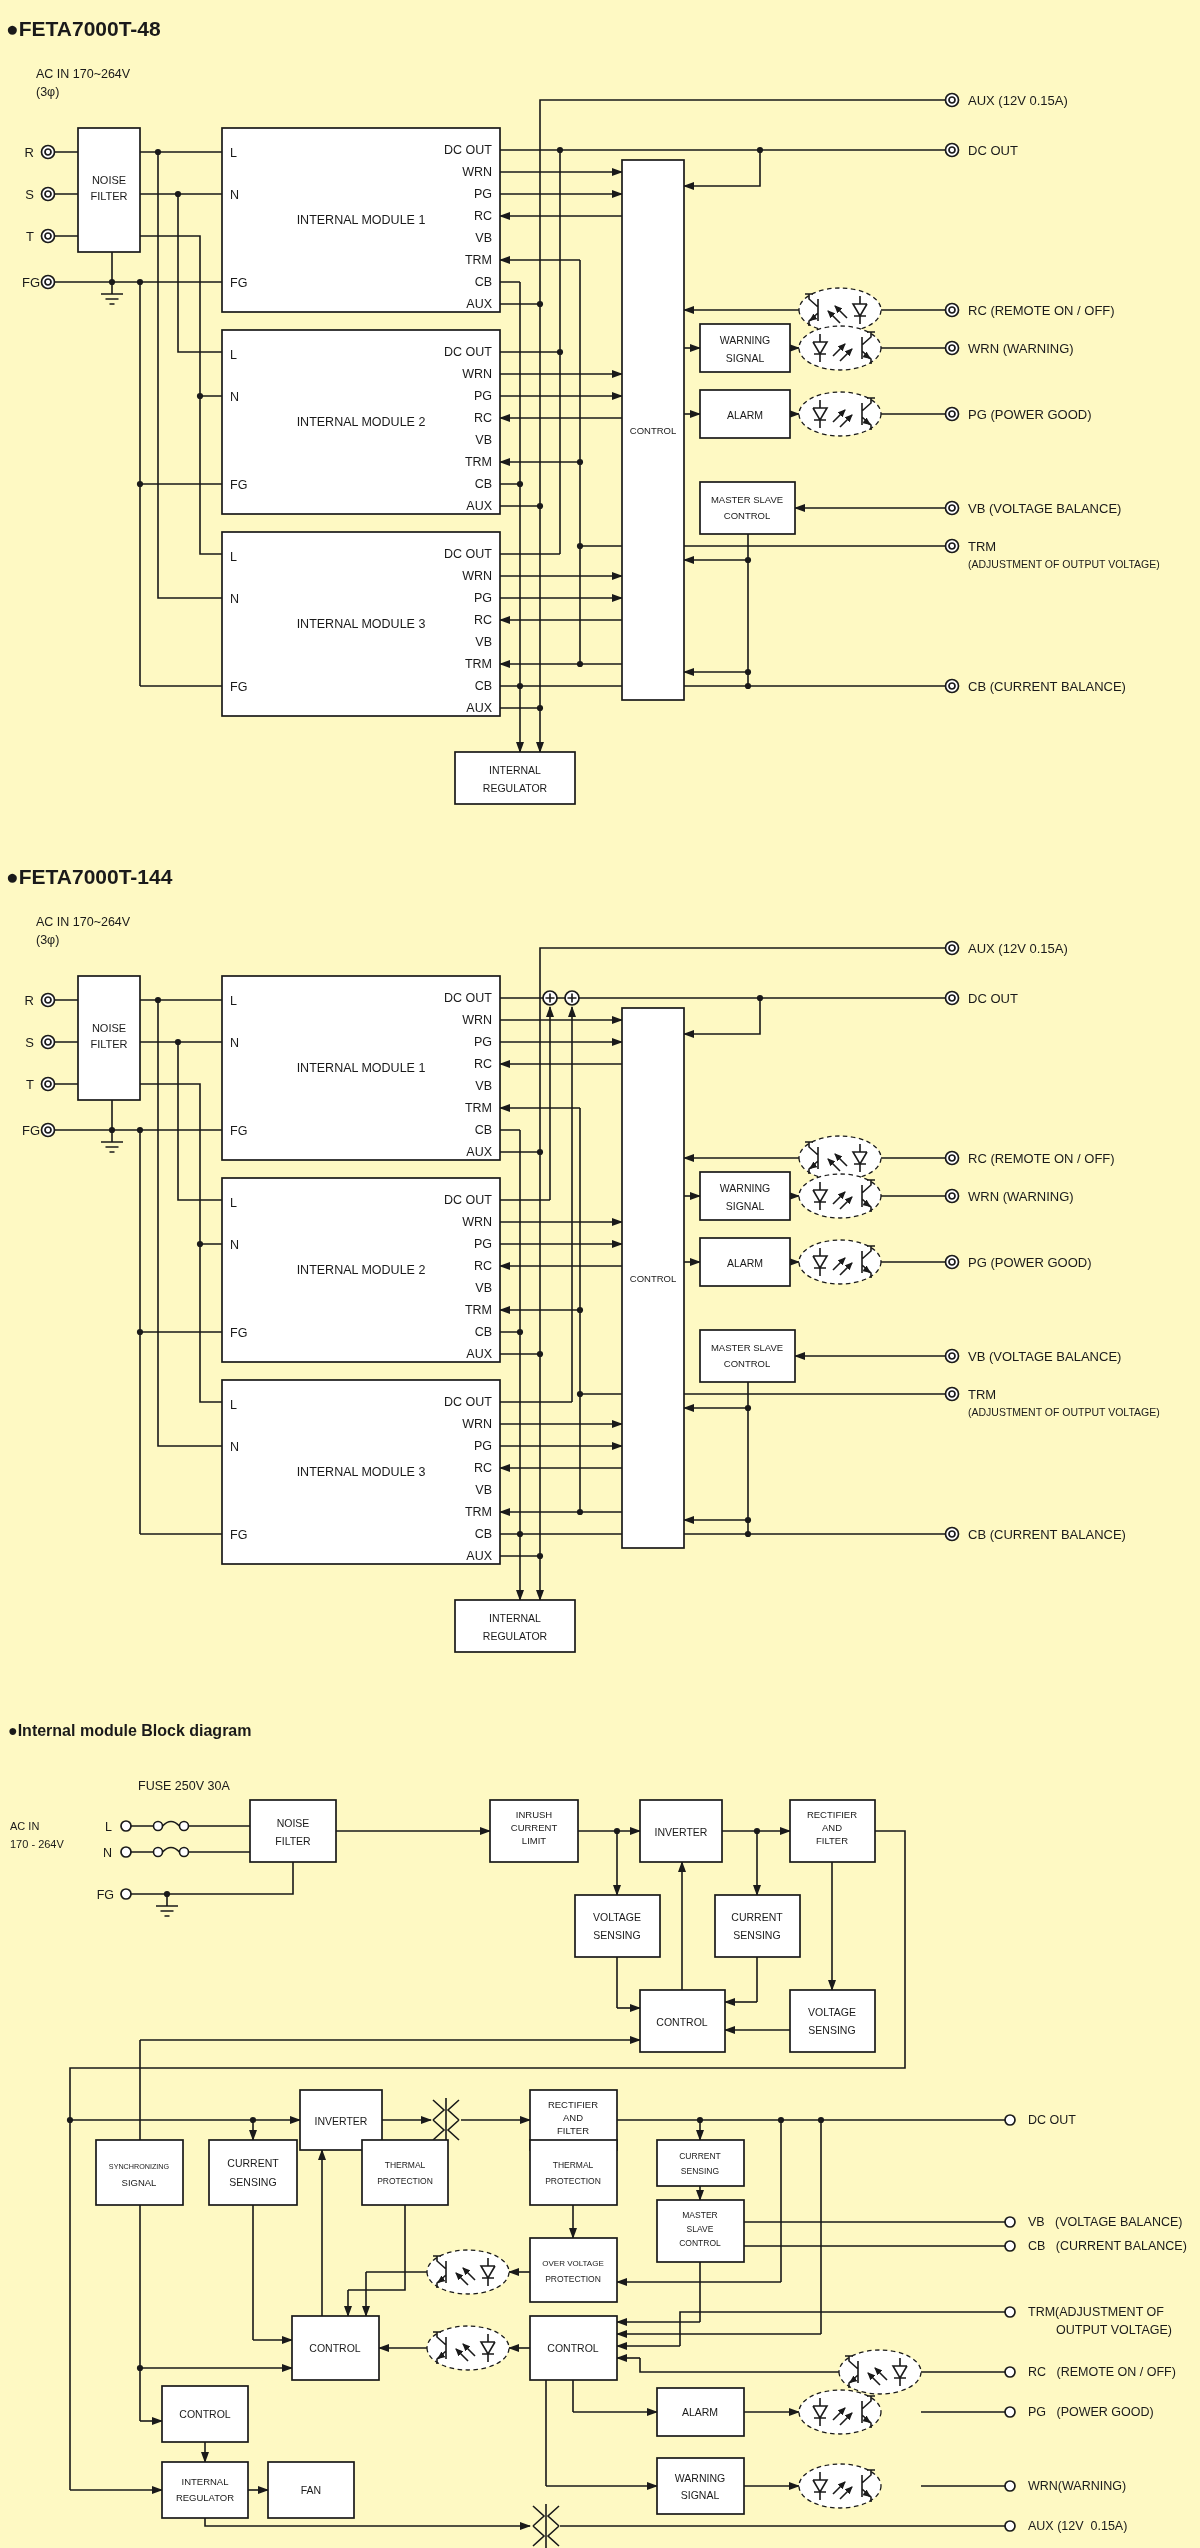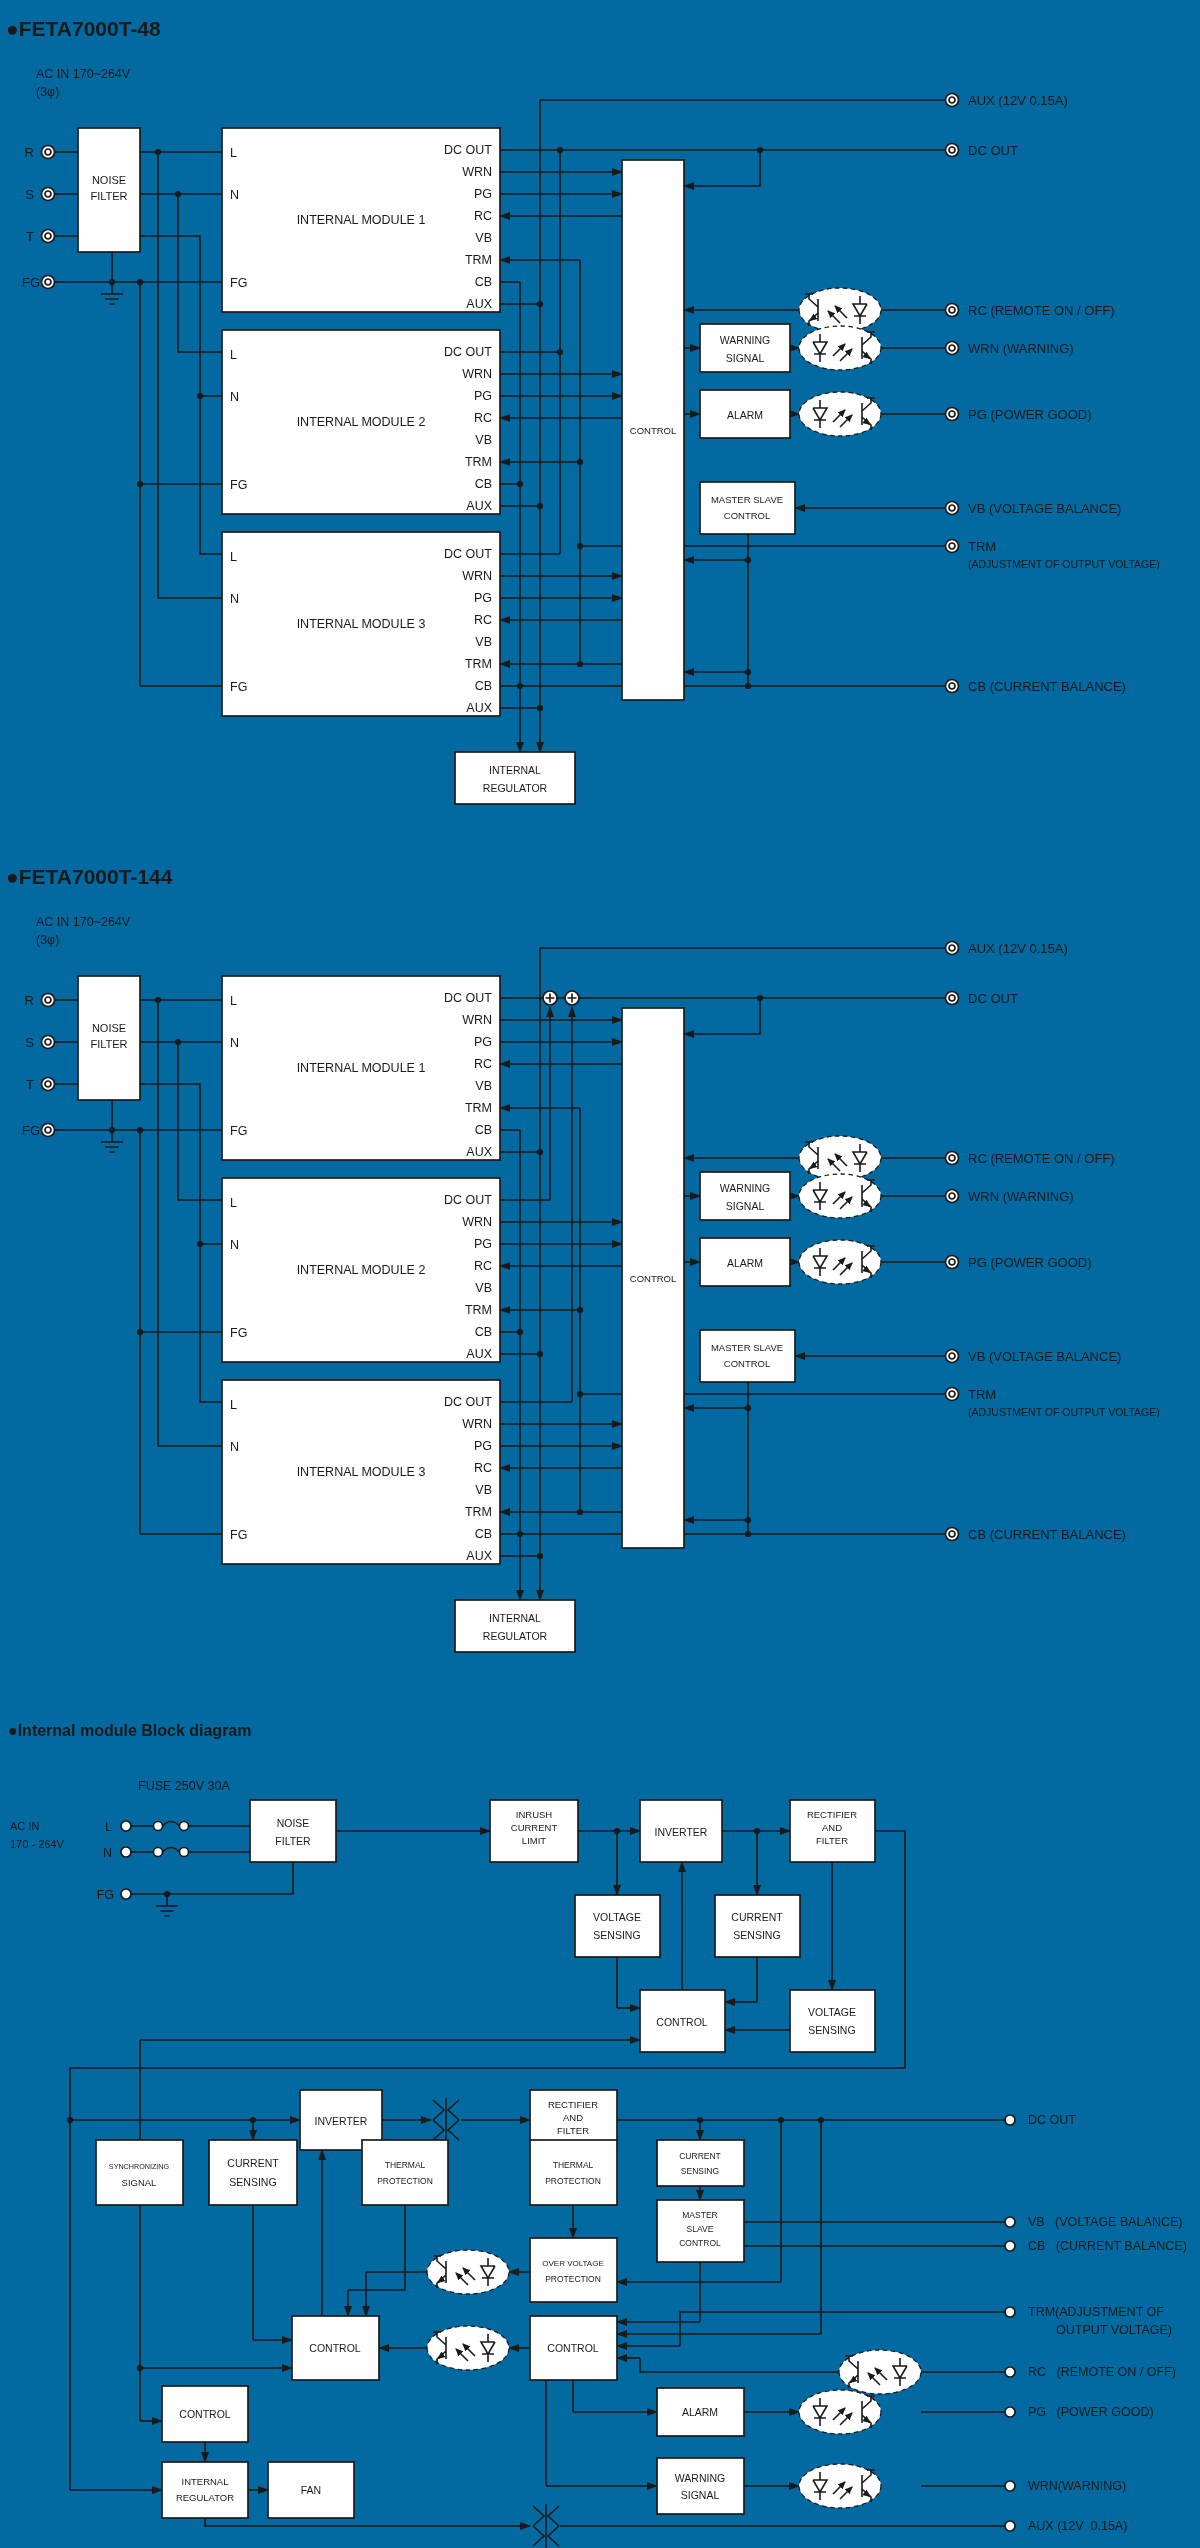--- a/index.html
+++ b/index.html
@@ -1,16 +1,16 @@
 <!DOCTYPE html>
 <html><head>
 <meta charset="utf-8">
 <style>
   html,body{margin:0;padding:0;background:#fff;}
-  #page{width:1200px;height:2548px;background:#0369a1;position:relative;}
+  #page{width:1200px;height:2548px;background:#fef9c3;position:relative;}
   svg{display:block;}
   svg text{font-family:"Liberation Sans","DejaVu Sans",sans-serif;fill:#1a1a1a;white-space:pre;}
   .w{stroke:#1a1a1a;stroke-width:1.6;fill:none;}
   .b{fill:#fff;stroke:#1a1a1a;stroke-width:1.7;}
   .f21{font-size:21px;font-weight:bold;}
   .f16{font-size:16px;font-weight:bold;}
   .f13{font-size:13px;}
   .f12{font-size:12.5px;}
   .f11{font-size:11px;}
   .f10{font-size:10.5px;}

